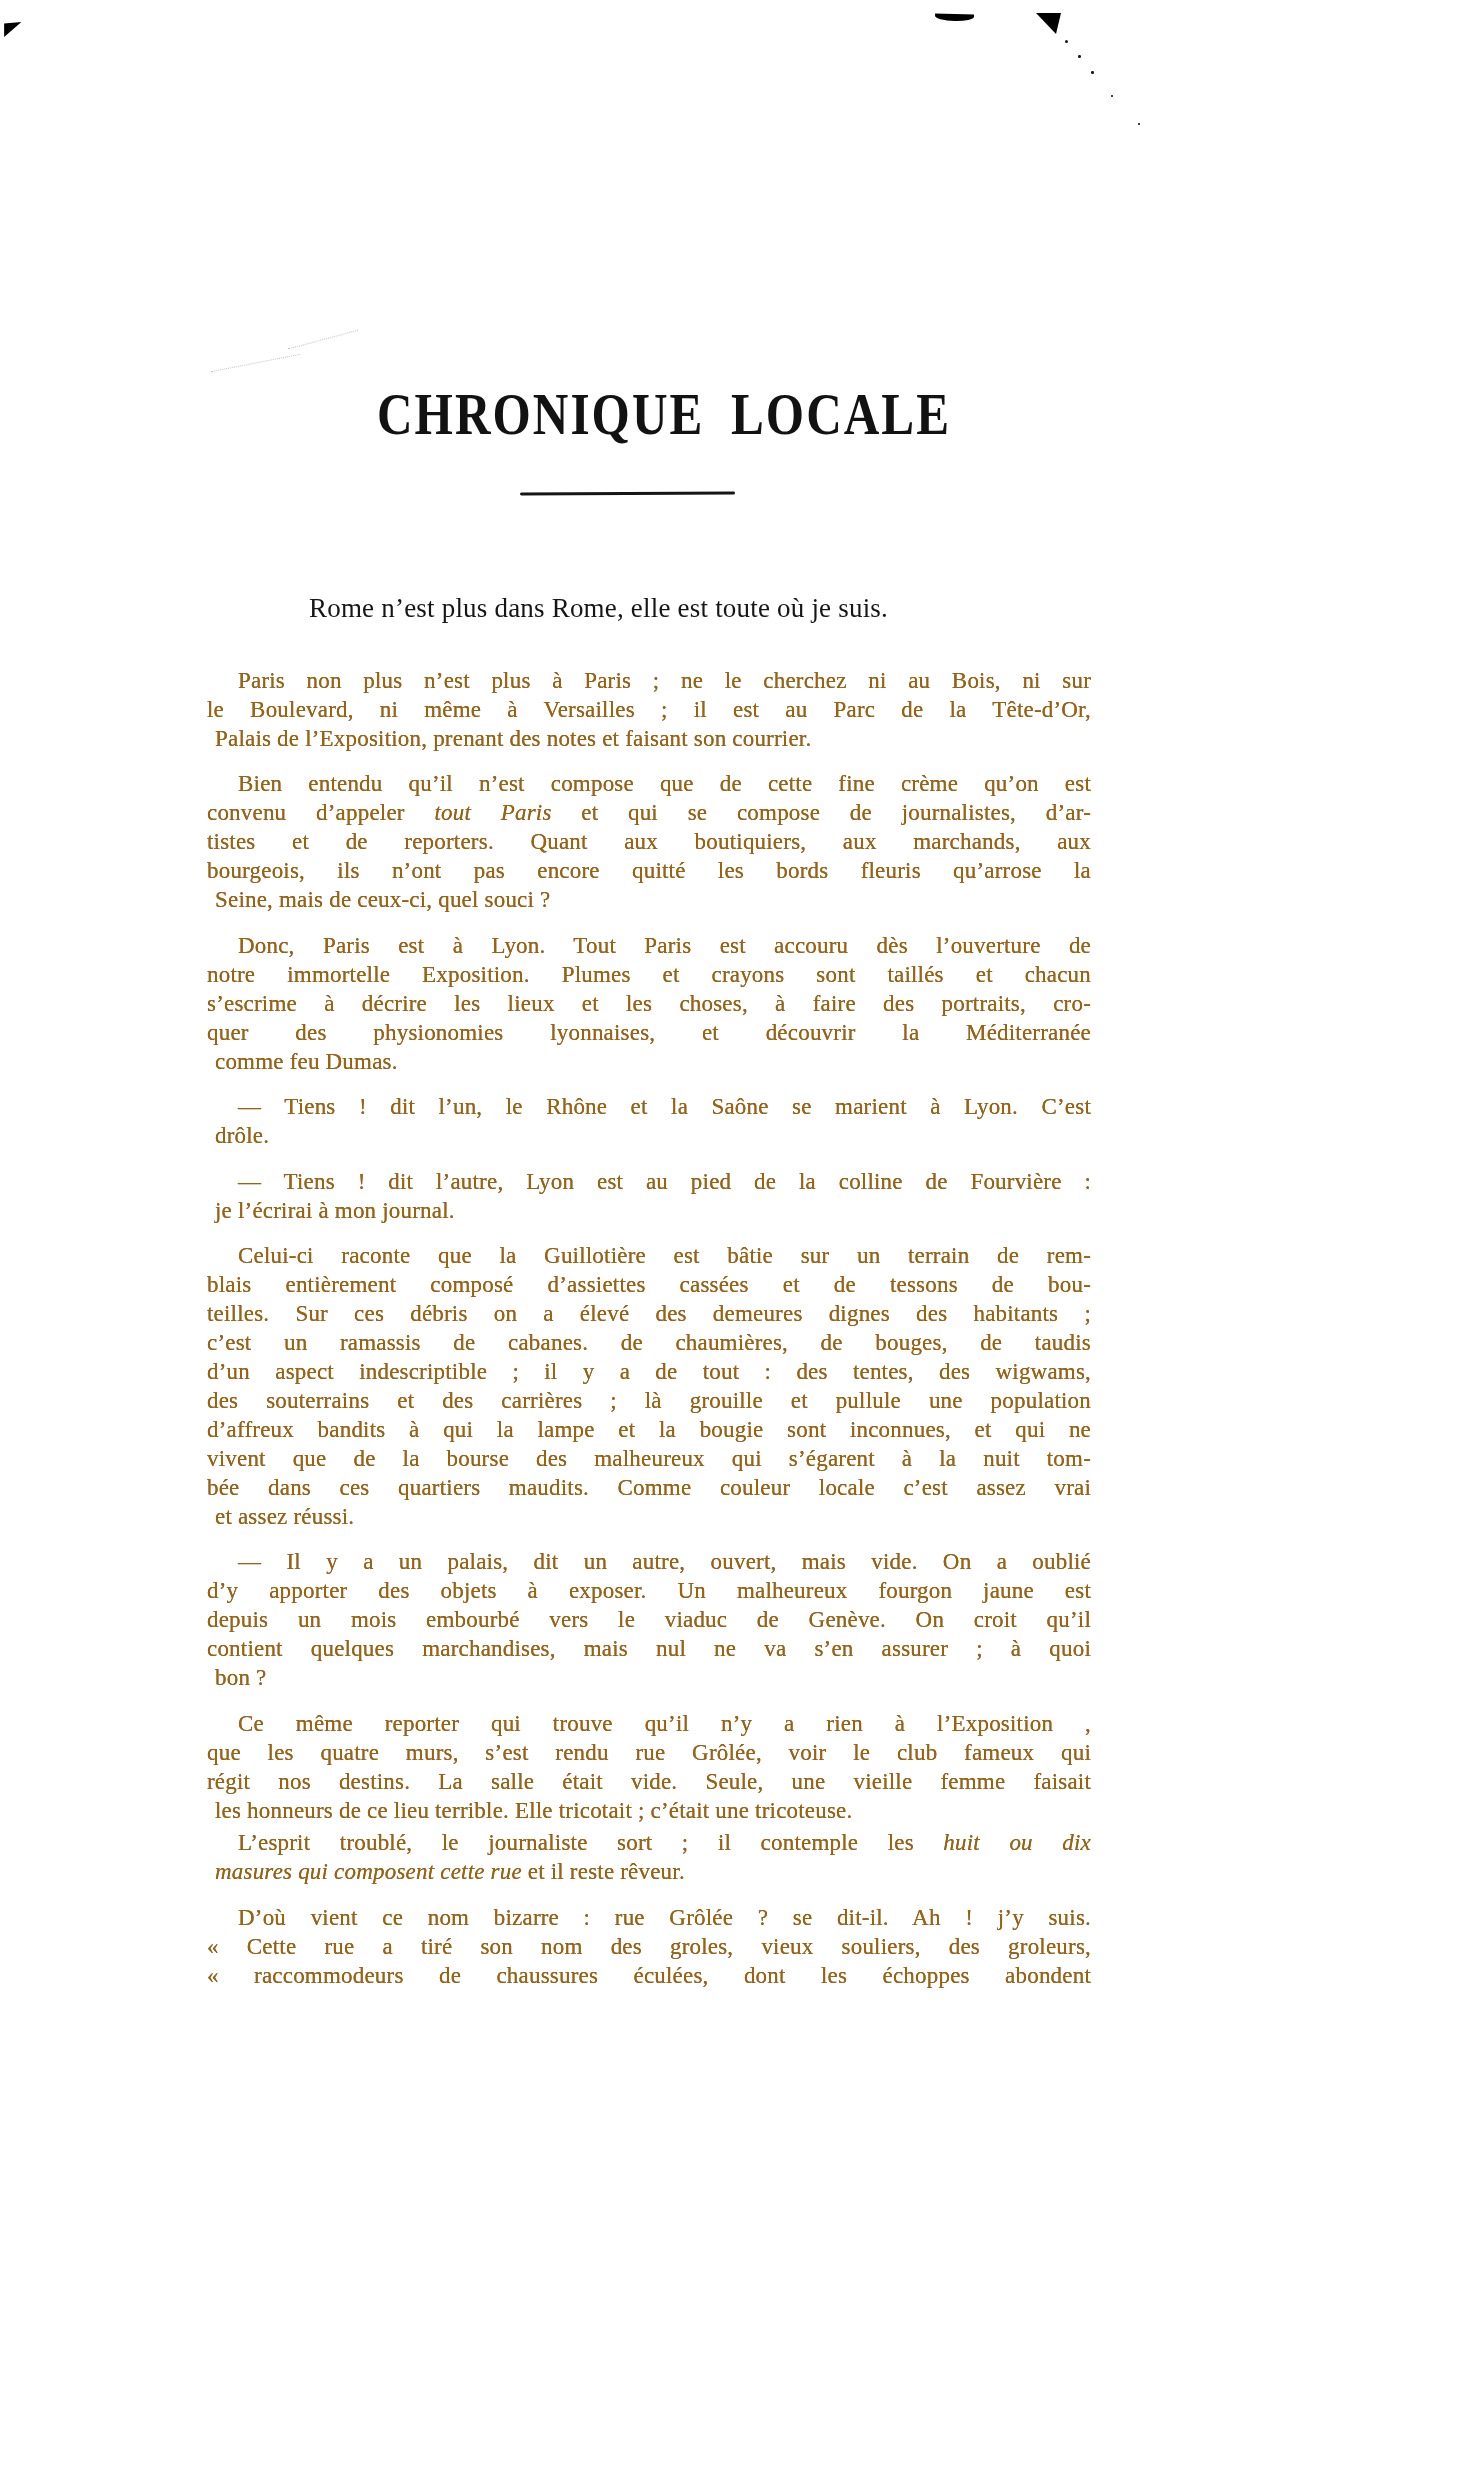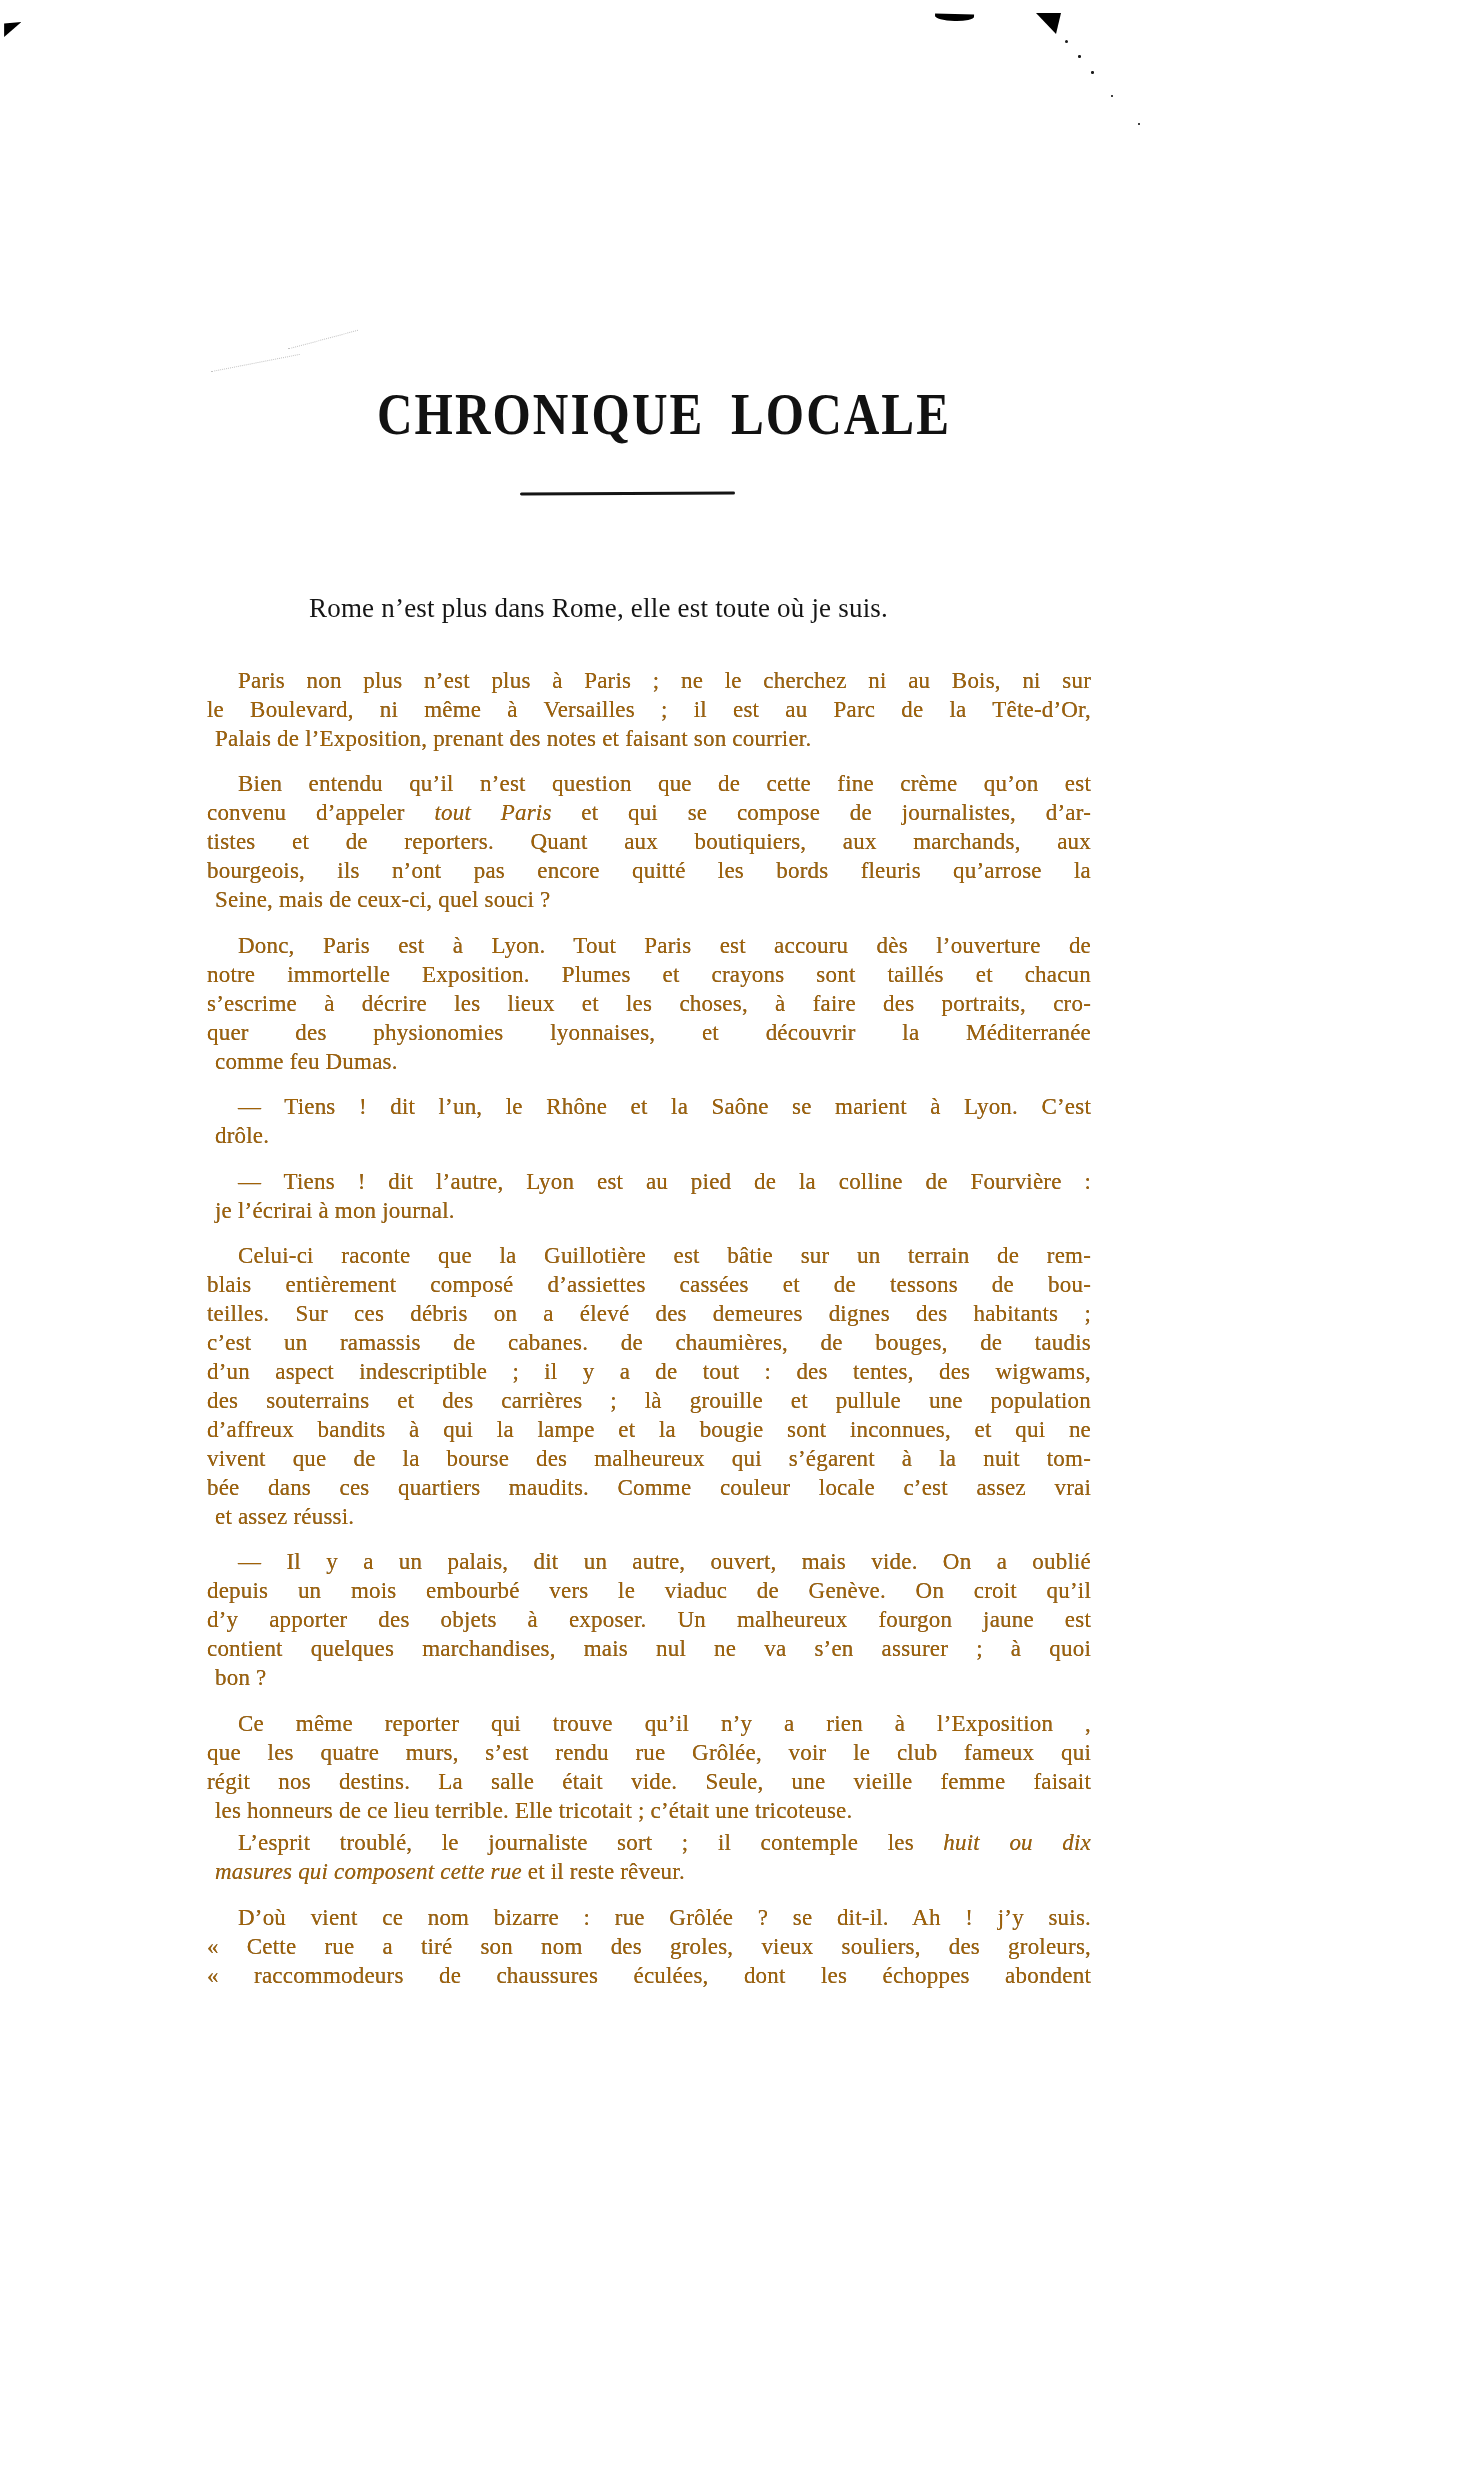--- a/index.html
+++ b/index.html
@@ -98,21 +98,21 @@
 
   <div class="epigraph">Rome n’est plus dans Rome, elle est toute où je suis.</div>
 
   <div class="body-text">
     <div class="para">
         <div class="line first"><span>Paris non plus n’est plus à Paris ; ne le cherchez ni au Bois, ni sur</span></div>
         <div class="line"><span>le Boulevard, ni même à Versailles ; il est au Parc de la Tête-d’Or,</span></div>
         <div class="line lastline"><span>Palais de l’Exposition, prenant des notes et faisant son courrier.</span></div>
       </div>
     <div class="para">
-        <div class="line first"><span>Bien entendu qu’il n’est question que de cette fine crème qu’on est</span></div>
+        <div class="line first"><span>Bien entendu qu’il n’est compose que de cette fine crème qu’on est</span></div>
         <div class="line"><span>convenu d’appeler </span><i>tout Paris</i><span> et qui se compose de journalistes, d’ar-</span></div>
         <div class="line"><span>tistes et de reporters. Quant aux boutiquiers, aux marchands, aux</span></div>
         <div class="line"><span>bourgeois, ils n’ont pas encore quitté les bords fleuris qu’arrose la</span></div>
         <div class="line lastline"><span>Seine, mais de ceux-ci, quel souci ?</span></div>
       </div>
     <div class="para">
         <div class="line first"><span>Donc, Paris est à Lyon. Tout Paris est accouru dès l’ouverture de</span></div>
         <div class="line"><span>notre immortelle Exposition. Plumes et crayons sont taillés et chacun</span></div>
         <div class="line"><span>s’escrime à décrire les lieux et les choses, à faire des portraits, cro-</span></div>
         <div class="line"><span>quer des physionomies lyonnaises, et découvrir la Méditerranée</span></div>
@@ -133,22 +133,22 @@
         <div class="line"><span>c’est un ramassis de cabanes. de chaumières, de bouges, de taudis</span></div>
         <div class="line"><span>d’un aspect indescriptible ; il y a de tout : des tentes, des wigwams,</span></div>
         <div class="line"><span>des souterrains et des carrières ; là grouille et pullule une population</span></div>
         <div class="line"><span>d’affreux bandits à qui la lampe et la bougie sont inconnues, et qui ne</span></div>
         <div class="line"><span>vivent que de la bourse des malheureux qui s’égarent à la nuit tom-</span></div>
         <div class="line"><span>bée dans ces quartiers maudits. Comme couleur locale c’est assez vrai</span></div>
         <div class="line lastline"><span>et assez réussi.</span></div>
       </div>
     <div class="para">
         <div class="line first"><span>— Il y a un palais, dit un autre, ouvert, mais vide. On a oublié</span></div>
+        <div class="line"><span>d’y apporter des objets à exposer. Un malheureux fourgon jaune est</span></div>
         <div class="line"><span>depuis un mois embourbé vers le viaduc de Genève. On croit qu’il</span></div>
-        <div class="line"><span>d’y apporter des objets à exposer. Un malheureux fourgon jaune est</span></div>
         <div class="line"><span>contient quelques marchandises, mais nul ne va s’en assurer ; à quoi</span></div>
         <div class="line lastline"><span>bon ?</span></div>
       </div>
     <div class="para">
         <div class="line first"><span>Ce même reporter qui trouve qu’il n’y a rien à l’Exposition ,</span></div>
         <div class="line"><span>que les quatre murs, s’est rendu rue Grôlée, voir le club fameux qui</span></div>
         <div class="line"><span>régit nos destins. La salle était vide. Seule, une vieille femme faisait</span></div>
         <div class="line lastline"><span>les honneurs de ce lieu terrible. Elle tricotait ; c’était une tricoteuse.</span></div>
       </div>
     <div class="para para-tight">

